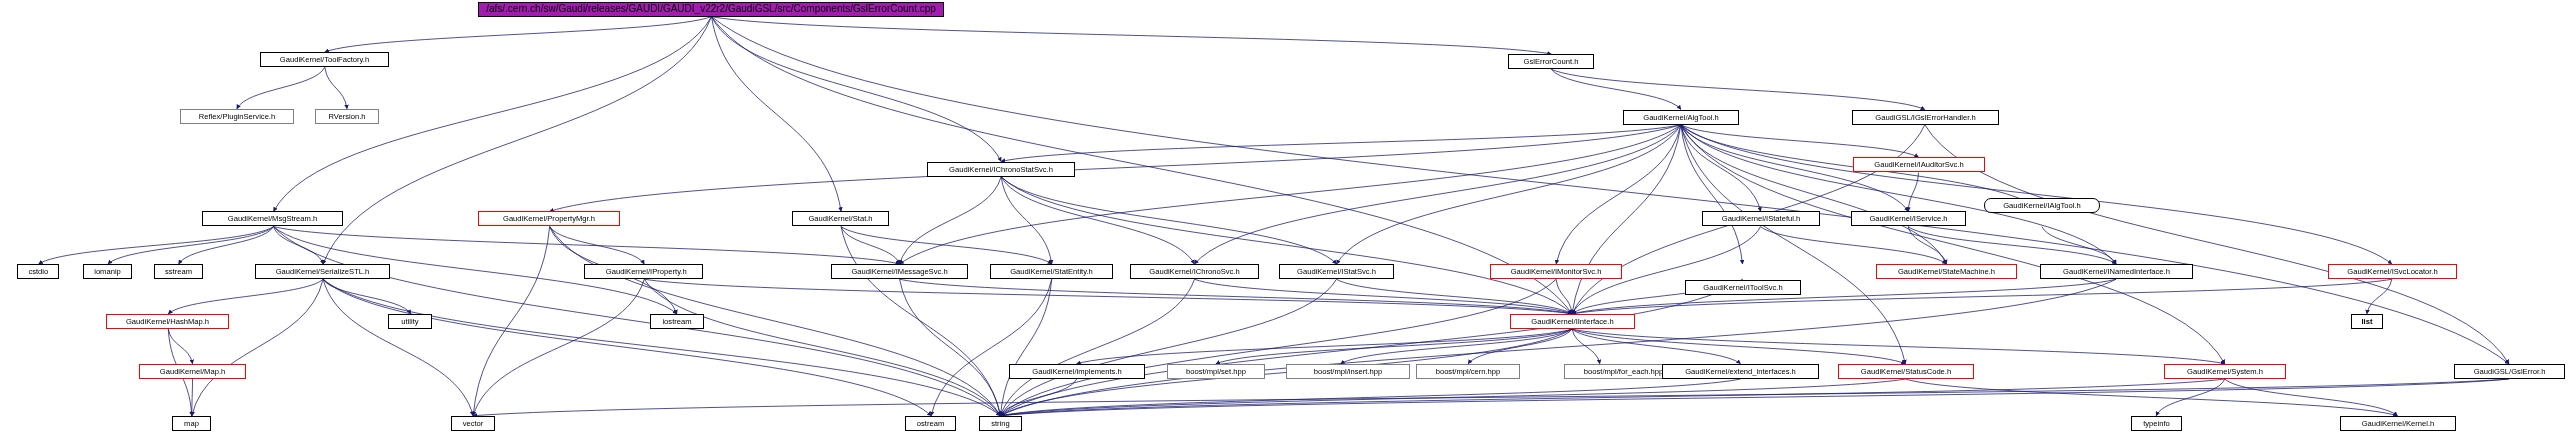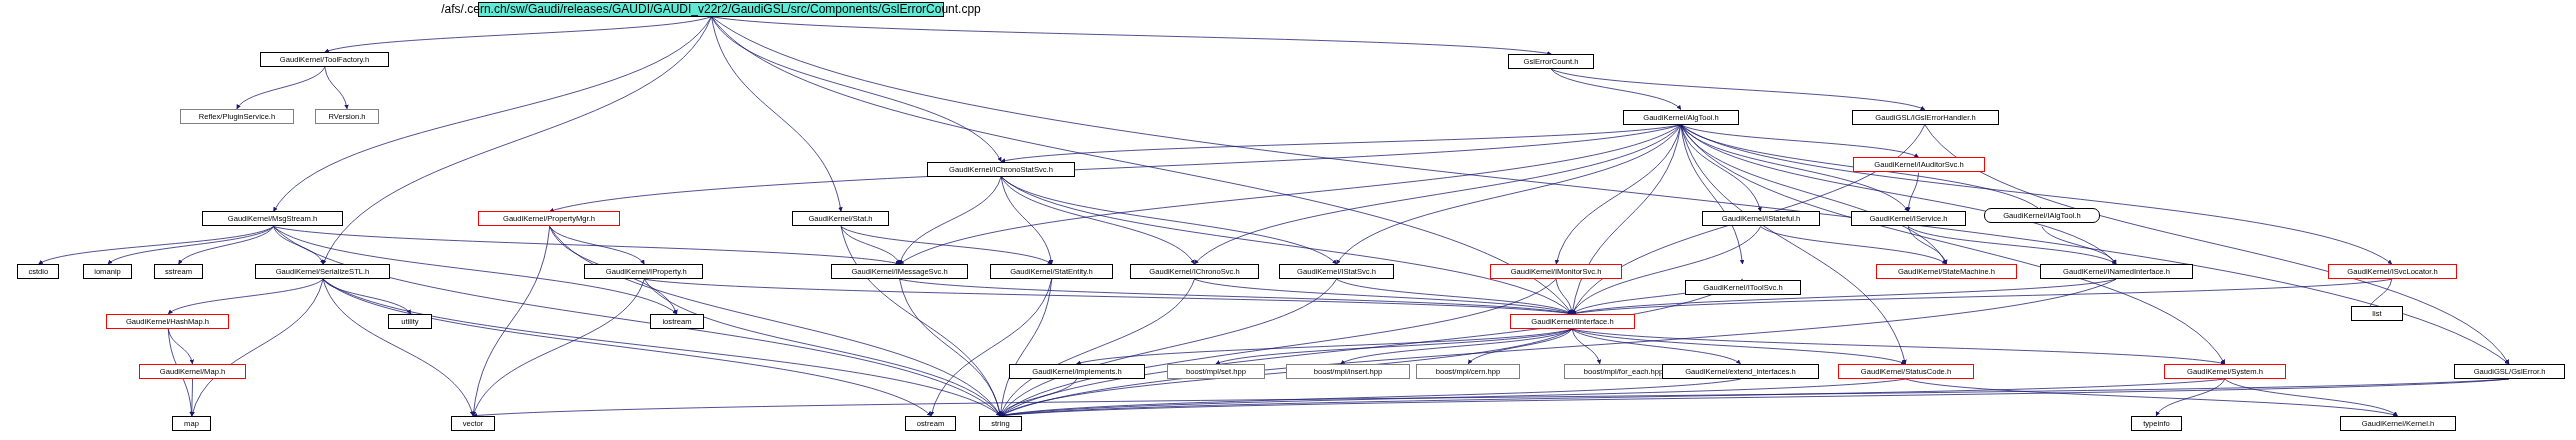--- a/index.html
+++ b/index.html
@@ -21,23 +21,23 @@
     height:15.3px;
     background:#ffffff;
     border:0.7px solid #000000;
     font-size:7.6px;
     line-height:1;
     color:#000000;
     white-space:nowrap;
     padding:0 3.5px;
   }
   .node.title{
-    background:#5eead4;
+    background:#a21caf;
     border:0.7px solid #000000;
-    font-size:12px;
+    font-size:10px;
     height:14.6px;
   }
   .node.red{border-color:#ff0000;}
   .node.grey{border-color:#808080;}
 </style>
 </head>
 <body>
 
 <div id="graph">
   <svg id="edges" xmlns="http://www.w3.org/2000/svg" viewBox="0 0 3716 635" width="2576" height="440">
@@ -156,39 +156,39 @@
       <div class="node" style="left: 260px; top: 52px; width: 129px;">GaudiKernel/ToolFactory.h</div>
       <div class="node" style="left: 1508px; top: 54px; width: 86px;">GslErrorCount.h</div>
       <div class="node grey" style="left: 180px; top: 109px; width: 114px;">Reflex/PluginService.h</div>
       <div class="node grey" style="left: 315px; top: 109px; width: 64px;">RVersion.h</div>
       <div class="node" style="left: 1623px; top: 110px; width: 116px;">GaudiKernel/AlgTool.h</div>
       <div class="node" style="left: 1852px; top: 110px; width: 147px;">GaudiGSL/IGslErrorHandler.h</div>
       <div class="node red" style="left: 1853px; top: 157px; width: 132px;">GaudiKernel/IAuditorSvc.h</div>
       <div class="node" style="left: 927px; top: 162px; width: 148px;">GaudiKernel/IChronoStatSvc.h</div>
       <div class="node" style="left: 1702px; top: 211px; width: 118px;">GaudiKernel/IStateful.h</div>
       <div class="node" style="left: 1851px; top: 211px; width: 115px;">GaudiKernel/IService.h</div>
-      <div class="node" style="left: 1984px; top: 208px; width: 116px; border-radius: 7px;">GaudiKernel/IAlgTool.h</div>
+      <div class="node" style="left: 1984px; top: 198px; width: 116px; border-radius: 7px;">GaudiKernel/IAlgTool.h</div>
       <div class="node" style="left: 202px; top: 211px; width: 141px;">GaudiKernel/MsgStream.h</div>
       <div class="node red" style="left: 478px; top: 211px; width: 142px;">GaudiKernel/PropertyMgr.h</div>
       <div class="node" style="left: 792px; top: 211px; width: 97px;">GaudiKernel/Stat.h</div>
       <div class="node" style="left: 17.3px; top: 264px; width: 42px;">cstdio</div>
       <div class="node" style="left: 83px; top: 264px; width: 49px;">iomanip</div>
       <div class="node" style="left: 154px; top: 264px; width: 49px;">sstream</div>
       <div class="node" style="left: 255px; top: 264px; width: 135px;">GaudiKernel/SerializeSTL.h</div>
       <div class="node" style="left: 584px; top: 264px; width: 119px; padding-left: 9px;">GaudiKernel/IProperty.h</div>
       <div class="node" style="left: 831px; top: 264px; width: 137px;">GaudiKernel/IMessageSvc.h</div>
       <div class="node" style="left: 990px; top: 264px; width: 123px;">GaudiKernel/StatEntity.h</div>
       <div class="node" style="left: 1130px; top: 264px; width: 129px;">GaudiKernel/IChronoSvc.h</div>
       <div class="node" style="left: 1279px; top: 264px; width: 115px;">GaudiKernel/IStatSvc.h</div>
       <div class="node red" style="left: 1490px; top: 264px; width: 132px;">GaudiKernel/IMonitorSvc.h</div>
       <div class="node" style="left: 1685px; top: 280px; width: 116px; text-align: right;">GaudiKernel/IToolSvc.h</div>
       <div class="node red" style="left: 1876px; top: 264px; width: 141px;">GaudiKernel/StateMachine.h</div>
       <div class="node" style="left: 2040px; top: 264px; width: 153px;">GaudiKernel/INamedInterface.h</div>
       <div class="node red" style="left: 2328px; top: 264px; width: 129px;">GaudiKernel/ISvcLocator.h</div>
-      <div class="node" style="left: 2351px; top: 306px; width: 52px;">list</div>
+      <div class="node" style="left: 2351px; top: 314px; width: 32px; font-weight: bold;">list</div>
       <div class="node red" style="left: 106px; top: 314px; width: 123px;">GaudiKernel/HashMap.h</div>
       <div class="node" style="left: 388px; top: 314px; width: 44px;">utility</div>
       <div class="node" style="left: 650px; top: 314px; width: 54px;">iostream</div>
       <div class="node red" style="left: 1510px; top: 314px; width: 125px;">GaudiKernel/IInterface.h</div>
       <div class="node red" style="left: 139px; top: 364px; width: 107px;">GaudiKernel/Map.h</div>
       <div class="node" style="left: 1009px; top: 364px; width: 136px;">GaudiKernel/implements.h</div>
       <div class="node grey" style="left: 1167px; top: 364px; width: 98px;">boost/mpl/set.hpp</div>
       <div class="node grey" style="left: 1286px; top: 364px; width: 124px;">boost/mpl/insert.hpp</div>
       <div class="node grey" style="left: 1416px; top: 364px; width: 104px;">boost/mpl/cern.hpp</div>
       <div class="node grey" style="left: 1540px; top: 364px; width: 119px; margin-left: 24px;">boost/mpl/for_each.hpp</div>

